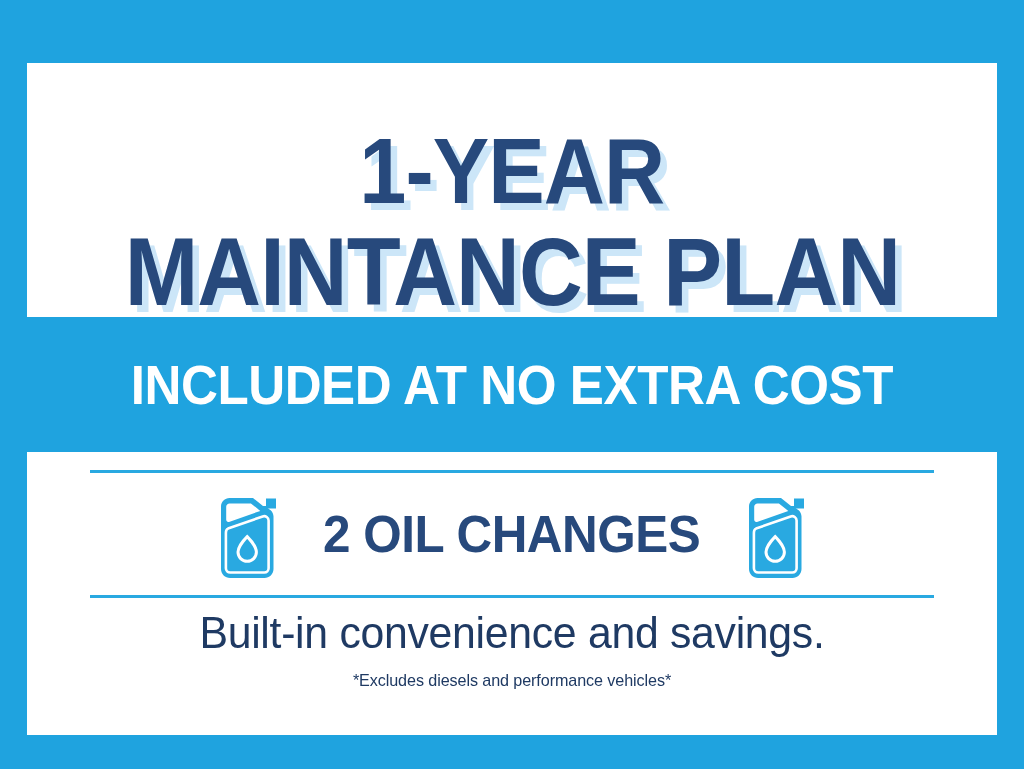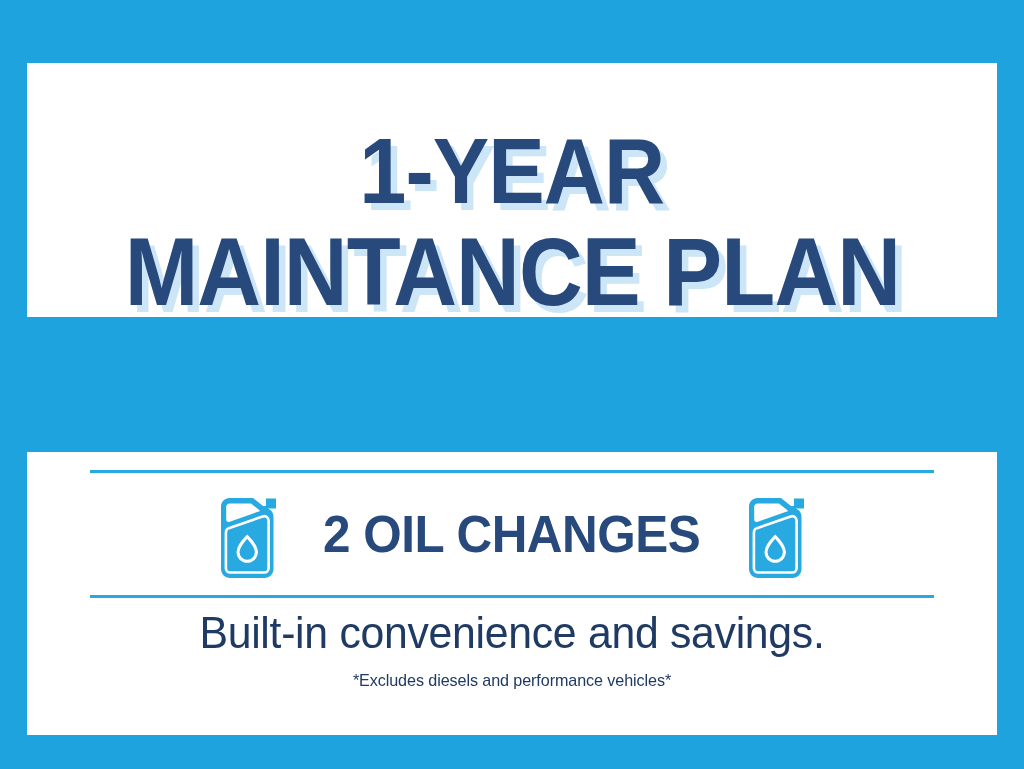--- a/index.html
+++ b/index.html
@@ -170,20 +170,23 @@
 
 <div id="poster">
 
   <div class="panel" id="panel-headline">
     <div id="headline-block">
       <div class="headline-line" id="headline-line-1">1-YEAR</div>
       <div class="headline-line" id="headline-line-2">MAINTANCE PLAN</div>
     </div>
   </div>
 
+  <div id="subtitle-band">
+    <div id="subtitle-text">INCLUDED AT NO EXTRA COST</div>
+  </div>
 
   <div class="panel" id="panel-details">
     <div id="details-inner">
 
       <div class="divider" id="divider-top"></div>
 
       <div id="offer-row">
 
         <svg class="jug-icon" viewBox="0 0 62 90" aria-hidden="true">
           <path fill="#29A9E1" d="M4 17.5 C4 12.8 7.8 9 12.5 9 H36 L46 17 H49 V9.5 H59 V19.5 H50.5

